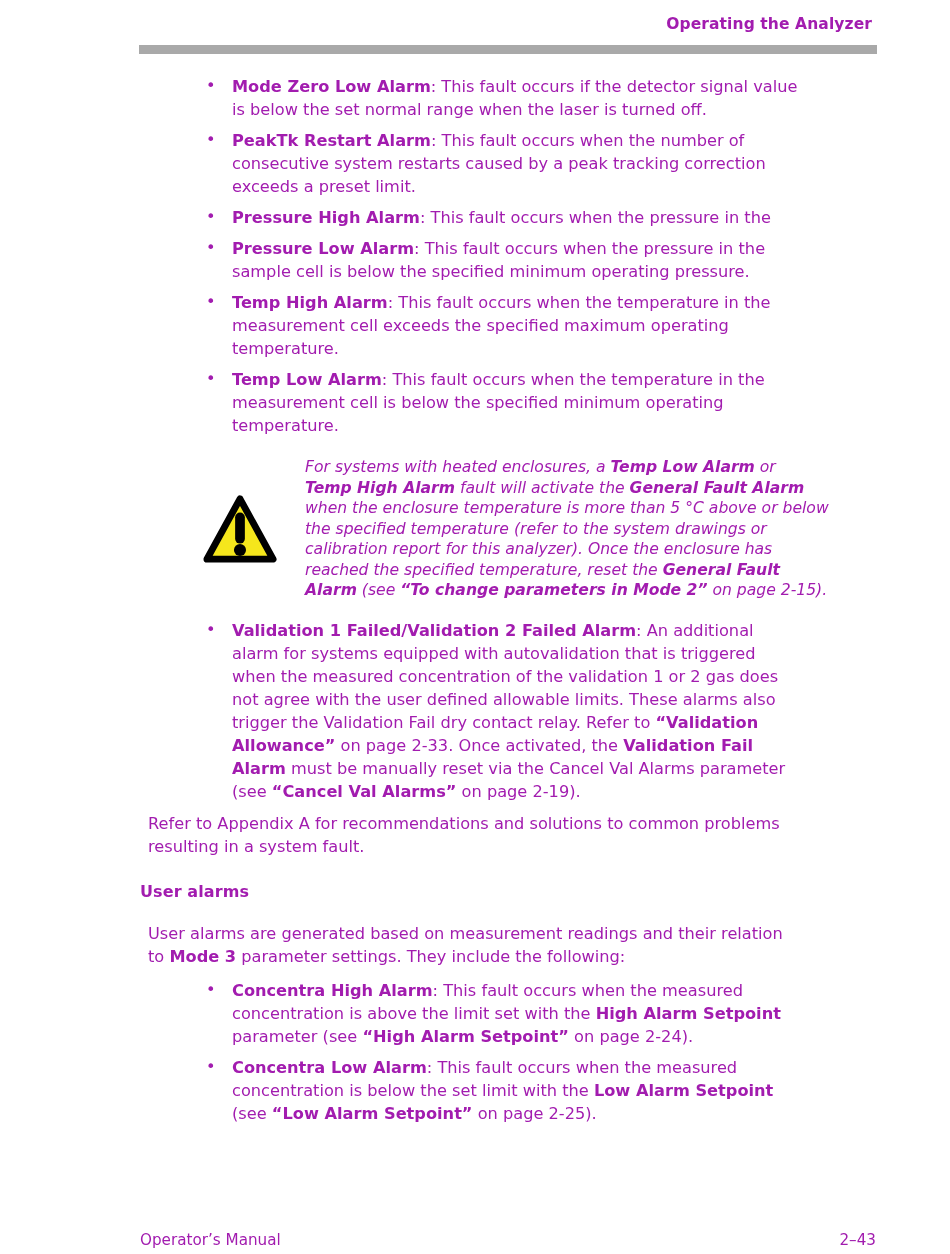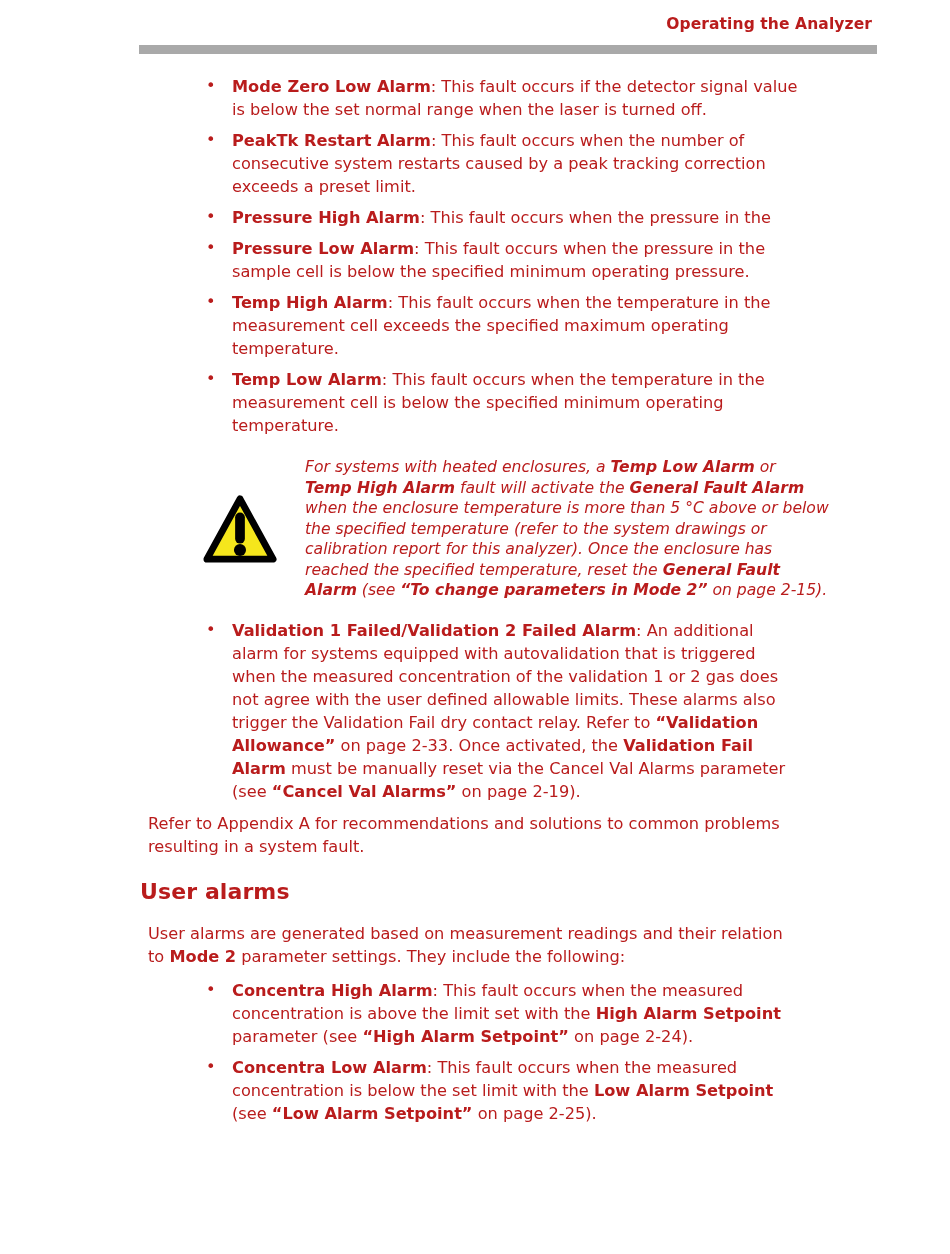--- a/index.html
+++ b/index.html
@@ -1,39 +1,39 @@
 <!DOCTYPE html>
 <html style="--rule: #a9a9a9; --warn: #f5e61c;"><head>
 <meta charset="utf-8">
 <style>
   html,body{margin:0;padding:0;background:#ffffff;}
   .page{
     position:relative;width:950px;height:1254px;background:#fff;overflow:hidden;
-    font-family:"DejaVu Sans","Liberation Sans",sans-serif;color:#b91c1c;
+    font-family:"DejaVu Sans","Liberation Sans",sans-serif;color:#a21caf;
   }
   .b{font-weight:700;}
   .header-title{
     position:absolute;top:15px;right:78px;font-weight:700;font-size:15.5px;letter-spacing:.1px;
   }
   .rule{
     position:absolute;top:45px;left:139px;width:738px;height:9px;background:var(--rule,#a9a9a9);
   }
   .content{
     position:absolute;top:75px;left:140px;width:737px;font-size:16.2px;line-height:23px;
   }
   ul.blist{list-style:none;margin:0;padding:0;}
   ul.blist li{position:relative;padding-left:92px;margin-bottom:8px;}
   ul.blist li .bullet{position:absolute;left:66px;top:-1px;}
   .note{display:flex;margin-top:20px;margin-bottom:18px;justify-content:flex-end;}
   .note-iconbox{flex:0 0 78px;margin-left:15px;padding-top:36px;}
   .note-text{
     font-style:italic;margin-left:26px;width:572px;font-size:15.6px;line-height:20.5px;
   }
   .para{margin:9px 0 0 8px;}
-  h2.section-heading{margin:22px 0 8px 0;font-size:22px;line-height:24px;letter-spacing:.1px;}
+  h2.section-heading{margin:22px 0 8px 0;font-size:16px;line-height:24px;letter-spacing:.1px;}
   .intro{margin-top:18px;}
   ul.user{margin-top:11px;}
   .footer{
     position:absolute;left:140px;top:1231px;width:736px;display:flex;
     justify-content:space-between;font-size:15.2px;
   }
   svg{display:block;}
 </style>
 </head>
 <body>
@@ -87,29 +87,33 @@
       <li>
         <span class="bullet">•</span>
         <span><span class="b">Validation 1 Failed/Validation 2 Failed Alarm</span><span>: An additional</span><br><span>alarm for systems equipped with autovalidation that is triggered</span><br><span>when the measured concentration of the validation 1 or 2 gas does</span><br><span>not agree with the user defined allowable limits. These alarms also</span><br><span>trigger the Validation Fail dry contact relay. Refer to </span><span class="b">“Validation</span><br><span class="b">Allowance”</span><span> on page 2-33. Once activated, the </span><span class="b">Validation Fail</span><br><span class="b">Alarm</span><span> must be manually reset via the Cancel Val Alarms parameter</span><br><span>(see </span><span class="b">“Cancel Val Alarms”</span><span> on page 2-19).</span></span>
       </li>
     </ul>
 
     <p class="para"><span>Refer to Appendix A for recommendations and solutions to common problems</span><br><span>resulting in a system fault.</span></p>
 
     <h2 class="section-heading">User alarms</h2>
 
-    <p class="para intro"><span>User alarms are generated based on measurement readings and their relation</span><br><span>to </span><span class="b">Mode 2</span><span> parameter settings. They include the following:</span></p>
+    <p class="para intro"><span>User alarms are generated based on measurement readings and their relation</span><br><span>to </span><span class="b">Mode 3</span><span> parameter settings. They include the following:</span></p>
 
     <ul class="blist user">
       <li>
         <span class="bullet">•</span>
         <span><span class="b">Concentra High Alarm</span><span>: This fault occurs when the measured</span><br><span>concentration is above the limit set with the </span><span class="b">High Alarm Setpoint</span><br><span>parameter (see </span><span class="b">“High Alarm Setpoint”</span><span> on page 2-24).</span></span>
       </li>
       <li>
         <span class="bullet">•</span>
         <span><span class="b">Concentra Low Alarm</span><span>: This fault occurs when the measured</span><br><span>concentration is below the set limit with the </span><span class="b">Low Alarm Setpoint</span><br><span>(see </span><span class="b">“Low Alarm Setpoint”</span><span> on page 2-25).</span></span>
       </li>
     </ul>
 
   </div>
 
+  <div class="footer">
+    <span>Operator’s Manual</span>
+    <span>2–43</span>
+  </div>
 
 </div>
 
 </body></html>

